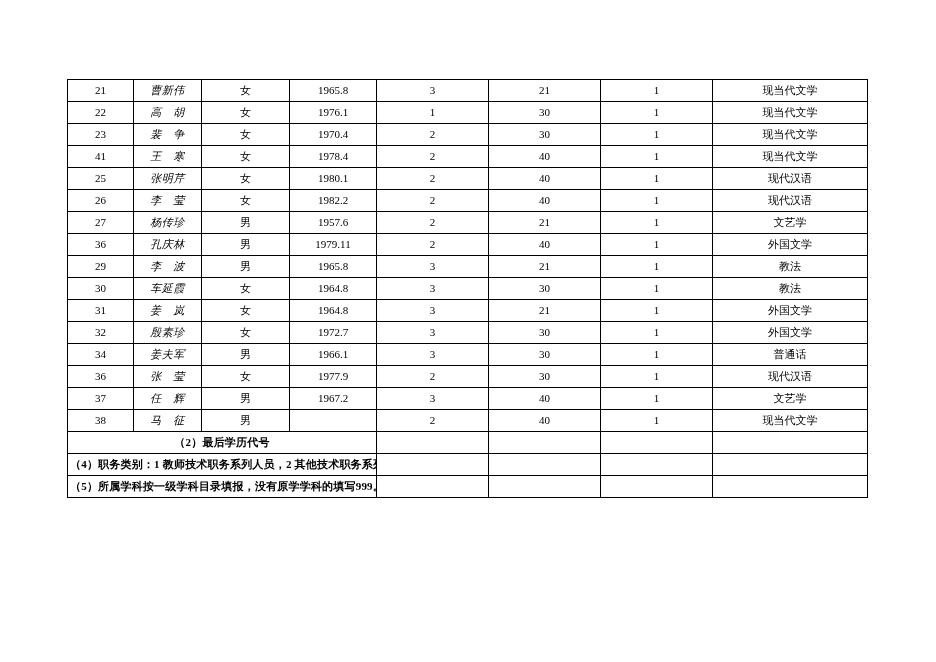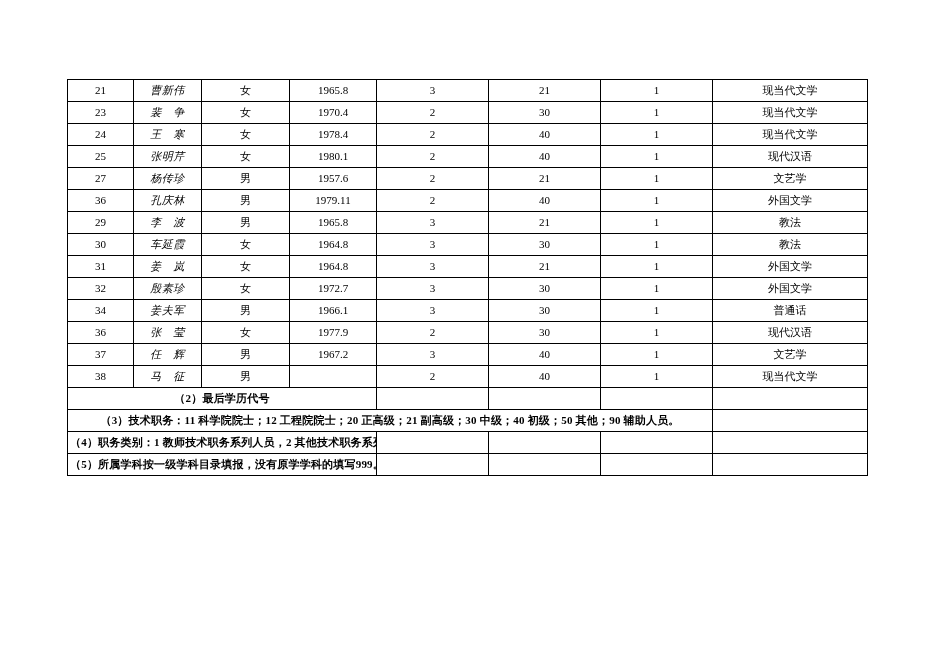--- a/index.html
+++ b/index.html
@@ -81,50 +81,70 @@
           <td>21</td>
           <td class="name-cell">曹新伟</td>
           <td>女</td>
           <td>1965.8</td>
           <td>3</td>
           <td>21</td>
           <td>1</td>
           <td>现当代文学</td>
         </tr>
         <tr>
+          <td>22</td>
+          <td class="name-cell">高　胡</td>
+          <td>女</td>
+          <td>1976.1</td>
+          <td>1</td>
+          <td>30</td>
+          <td>1</td>
+          <td>现当代文学</td>
+        </tr>
+        <tr>
           <td>23</td>
           <td class="name-cell">裴　争</td>
           <td>女</td>
           <td>1970.4</td>
           <td>2</td>
           <td>30</td>
           <td>1</td>
           <td>现当代文学</td>
         </tr>
         <tr>
-          <td>24</td>
+          <td>41</td>
           <td class="name-cell">王　寒</td>
           <td>女</td>
           <td>1978.4</td>
           <td>2</td>
           <td>40</td>
           <td>1</td>
           <td>现当代文学</td>
         </tr>
         <tr>
           <td>25</td>
           <td class="name-cell">张明芹</td>
           <td>女</td>
           <td>1980.1</td>
           <td>2</td>
           <td>40</td>
           <td>1</td>
           <td>现代汉语</td>
         </tr>
         <tr>
+          <td>26</td>
+          <td class="name-cell">李　莹</td>
+          <td>女</td>
+          <td>1982.2</td>
+          <td>2</td>
+          <td>40</td>
+          <td>1</td>
+          <td>现代汉语</td>
+        </tr>
+        <tr>
           <td>27</td>
           <td class="name-cell">杨传珍</td>
           <td>男</td>
           <td>1957.6</td>
           <td>2</td>
           <td>21</td>
           <td>1</td>
           <td>文艺学</td>
         </tr>
         <tr>
@@ -215,24 +235,20 @@
           <td>2</td>
           <td>40</td>
           <td>1</td>
           <td>现当代文学</td>
         </tr>
         <tr>
           <td class="note" colspan="4">（2）最后学历代号</td>
           <td class="blank">&nbsp;</td>
           <td class="blank">&nbsp;</td>
           <td class="blank">&nbsp;</td>
-          <td class="blank">&nbsp;</td>
-        </tr>
-        <tr>
-          <td class="note" colspan="7">（3）技术职务：11 科学院院士；12 工程院院士；20 正高级；21 副高级；30 中级；40 初级；50 其他；90 辅助人员。</td>
           <td class="blank">&nbsp;</td>
         </tr>
         <tr>
           <td class="note" colspan="4">（4）职务类别：1 教师技术职务系列人员，2 其他技术职务系列人员。</td>
           <td class="blank">&nbsp;</td>
           <td class="blank">&nbsp;</td>
           <td class="blank">&nbsp;</td>
           <td class="blank">&nbsp;</td>
         </tr>
         <tr>

